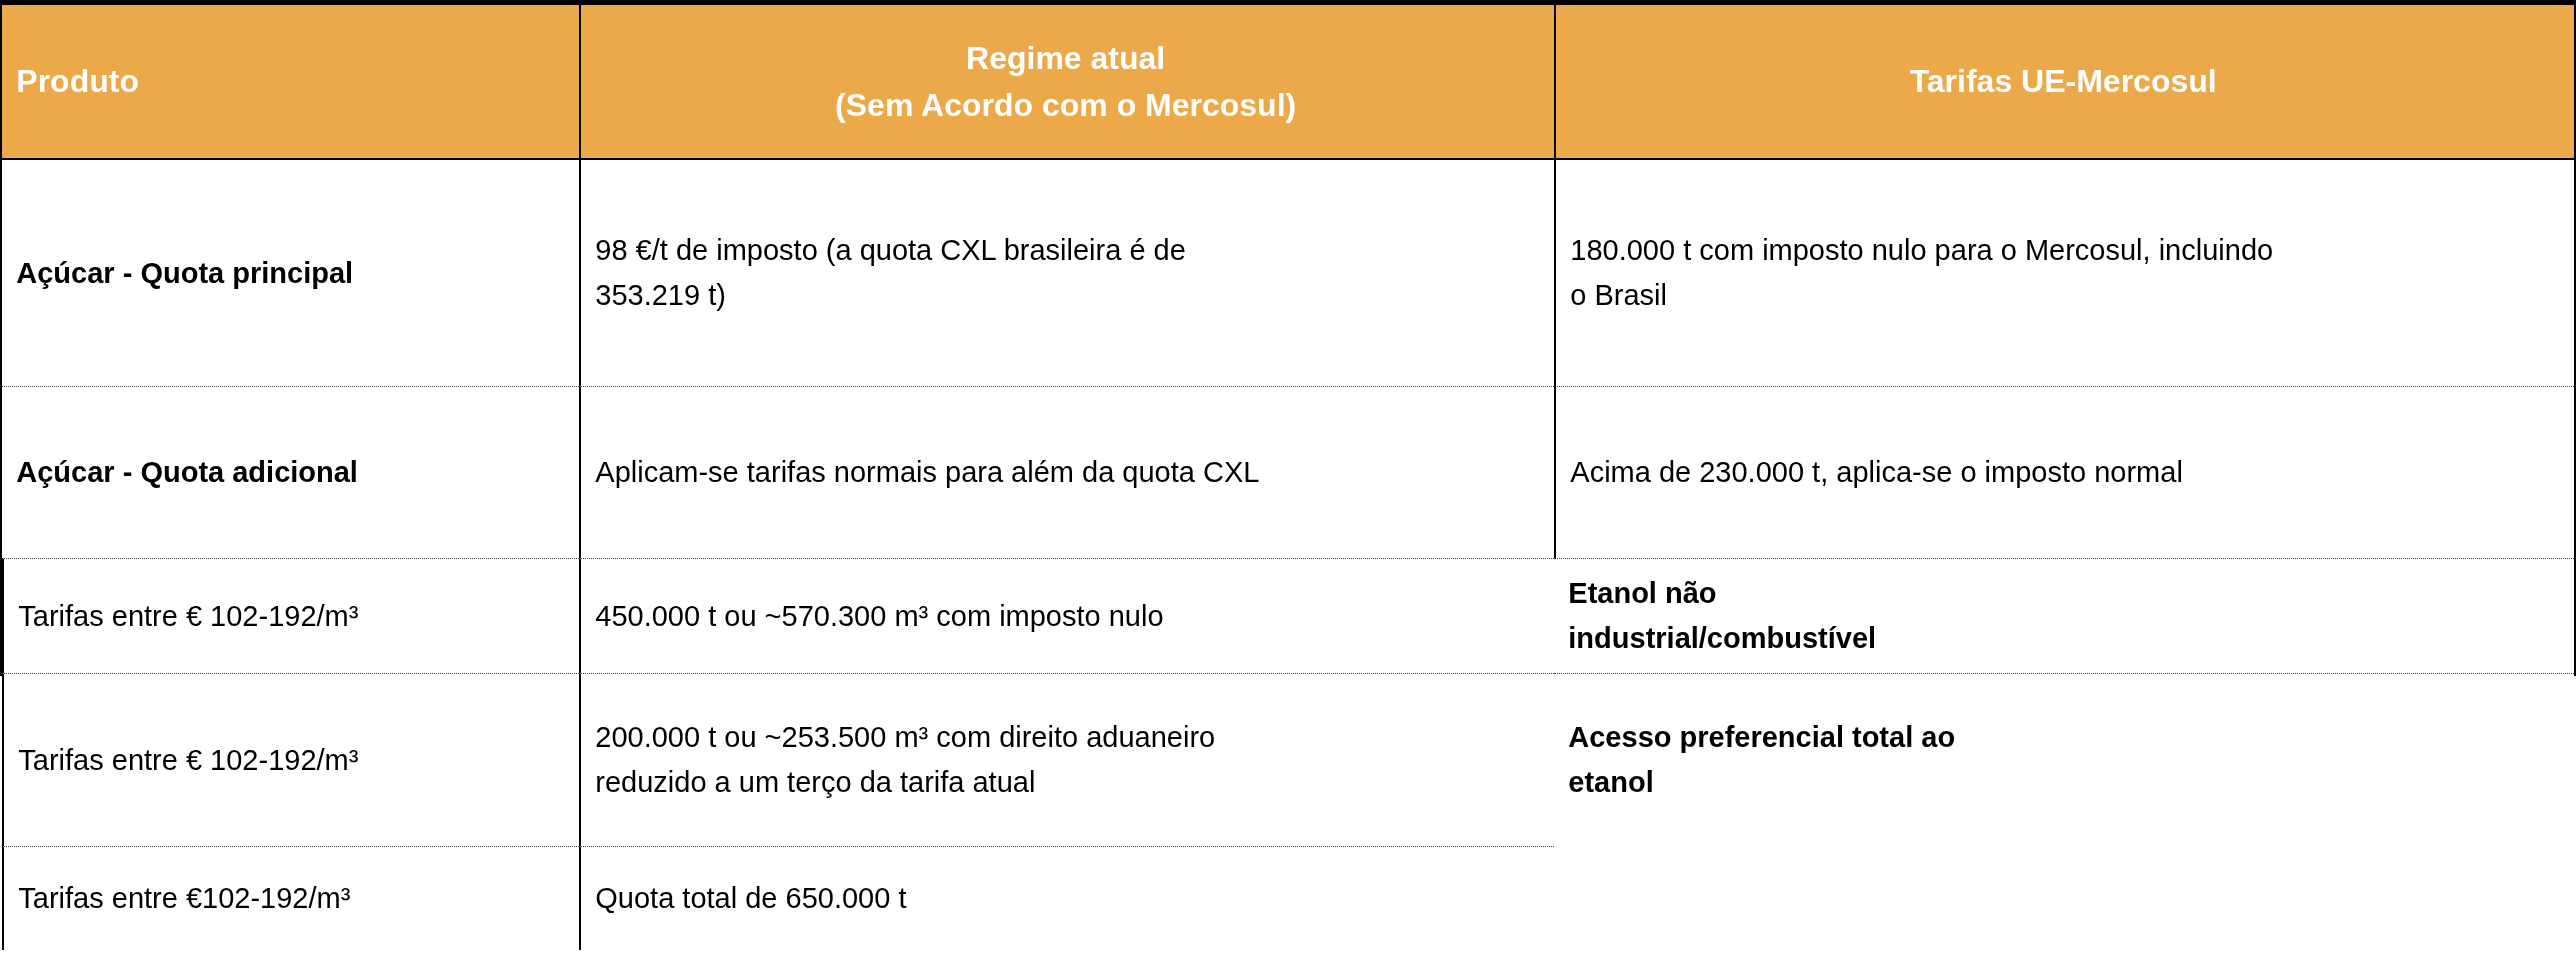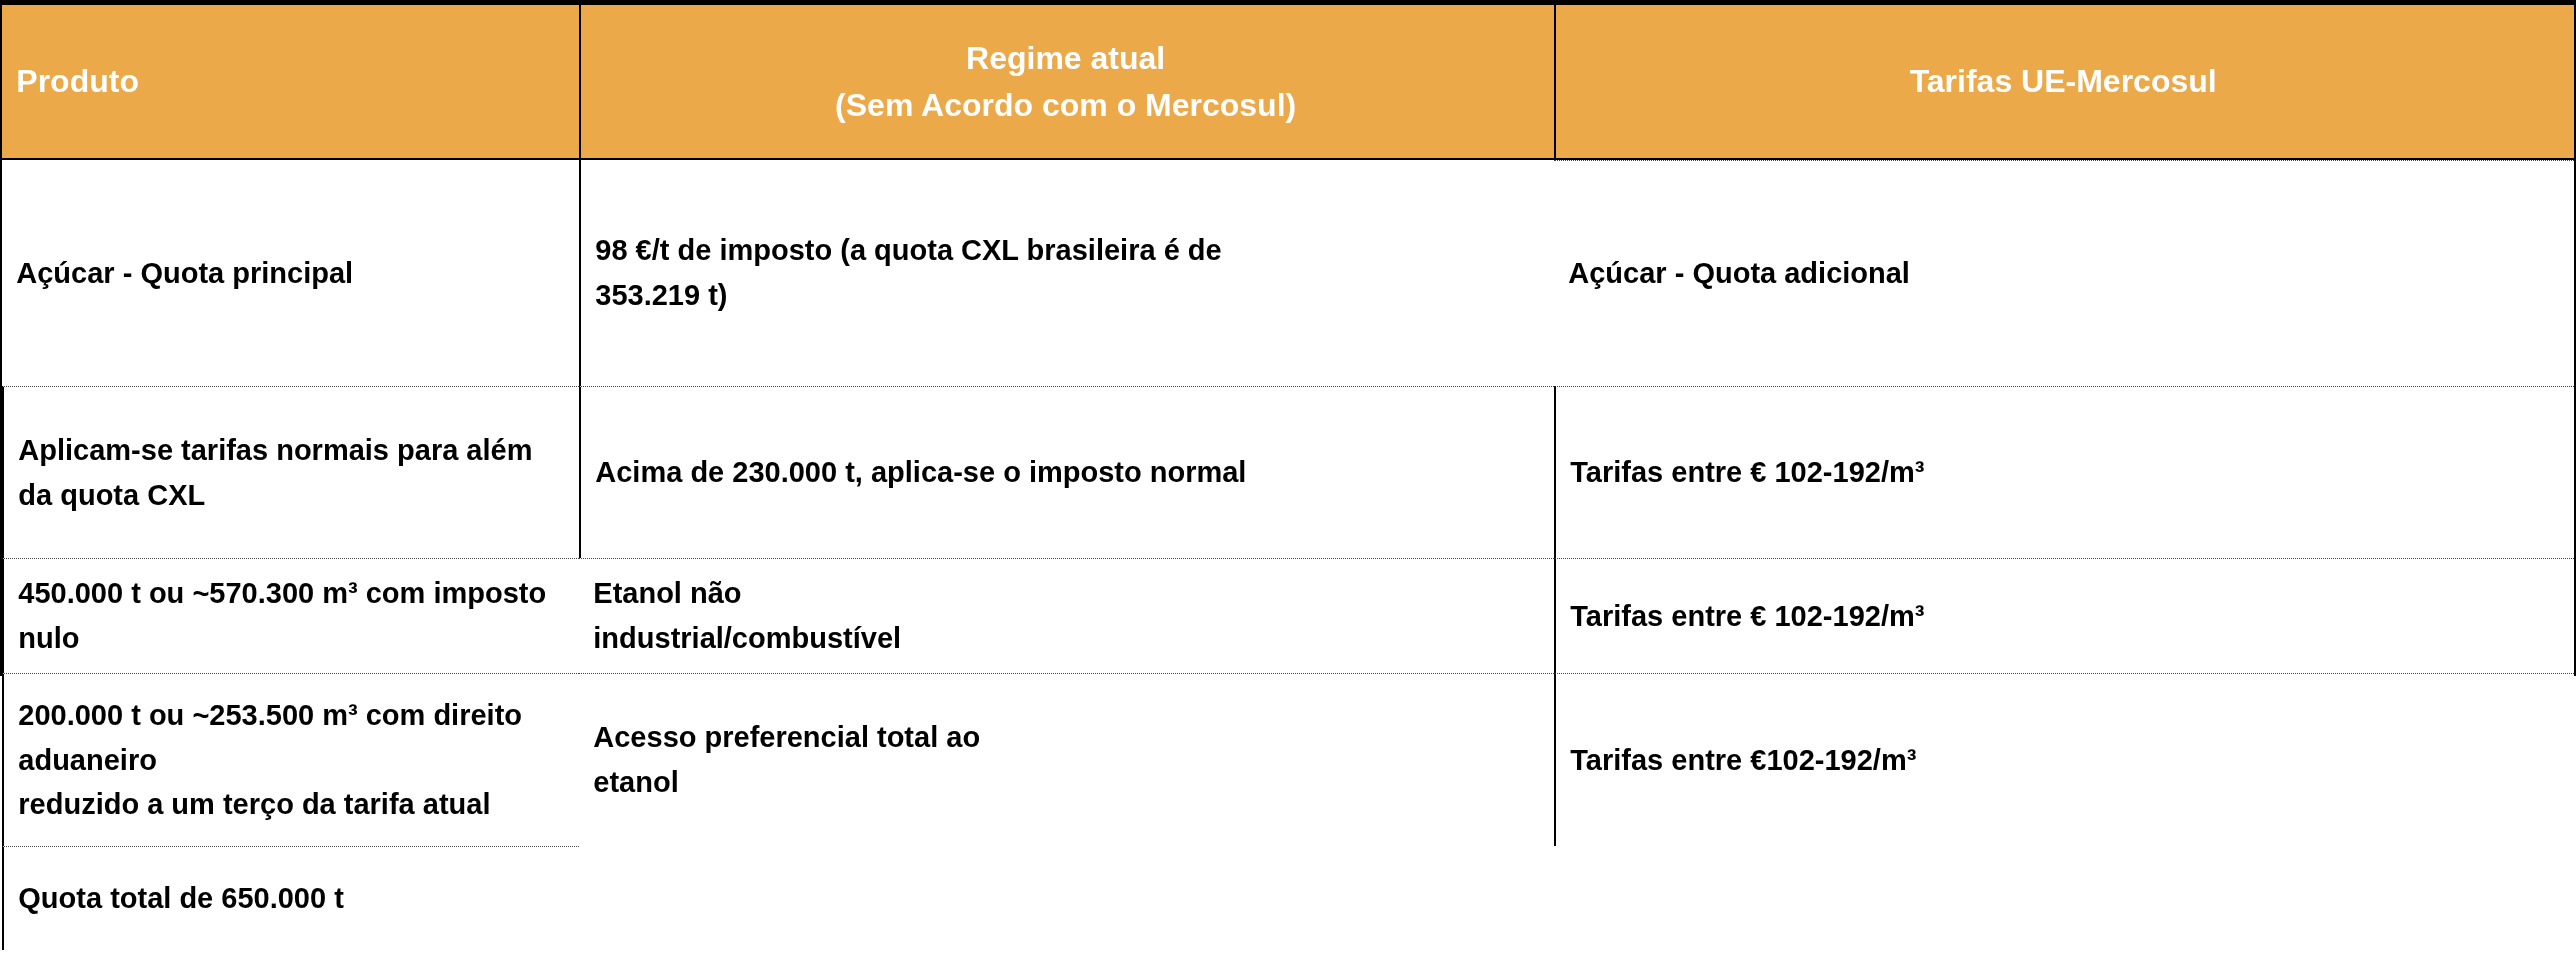--- a/index.html
+++ b/index.html
@@ -29,21 +29,21 @@
     display: flex;
     align-items: center;
     white-space: pre-line;
     color: var(--body-text, #000);
     font-size: 29px;
     line-height: 1.55;
     padding: 6.5px 18px 6.5px 14.3px;
     background: var(--body-bg, #fff);
   }
   
-  .cell.c1, .cell.c2 { border-left: 2.6px solid var(--border-black, #000); font-weight: bold; }
+  .cell.c1, .cell.c2 { border-left: 2.6px solid var(--border-black, #000); }
   
   .cell.head {
     background: var(--header-bg, #ECA94A);
     color: var(--header-text, #fff);
     font-weight: bold;
     font-size: 32px;
     line-height: 1.45;
     border-bottom: 2.6px solid var(--border-black, #000);
   }
   .cell.head.c1, .cell.head.c2 { justify-content: center; text-align: center; }
@@ -58,20 +58,22 @@
 <div class="tbl">
 
   <div class="cell head c0">Produto</div>
   <div class="cell head c1">Regime atual
 (Sem Acordo com o Mercosul)</div>
   <div class="cell head c2">Tarifas UE-Mercosul</div>
 
   <div class="cell c0">Açúcar - Quota principal</div>
   <div class="cell c1">98 €/t de imposto (a quota CXL brasileira é de
 353.219 t)</div>
+  <div class="cell c2">180.000 t com imposto nulo para o Mercosul, incluindo
+o Brasil</div>
 
   <div class="cell sep c0">Açúcar - Quota adicional</div>
   <div class="cell sep c1">Aplicam-se tarifas normais para além da quota CXL</div>
   <div class="cell sep c2">Acima de 230.000 t, aplica-se o imposto normal</div>
 
   <div class="cell sep c1">Tarifas entre € 102-192/m³</div>
   <div class="cell sep c2">450.000 t ou ~570.300 m³ com imposto nulo</div>
 
   <div class="cell sep c0">Etanol não
 industrial/combustível</div>

